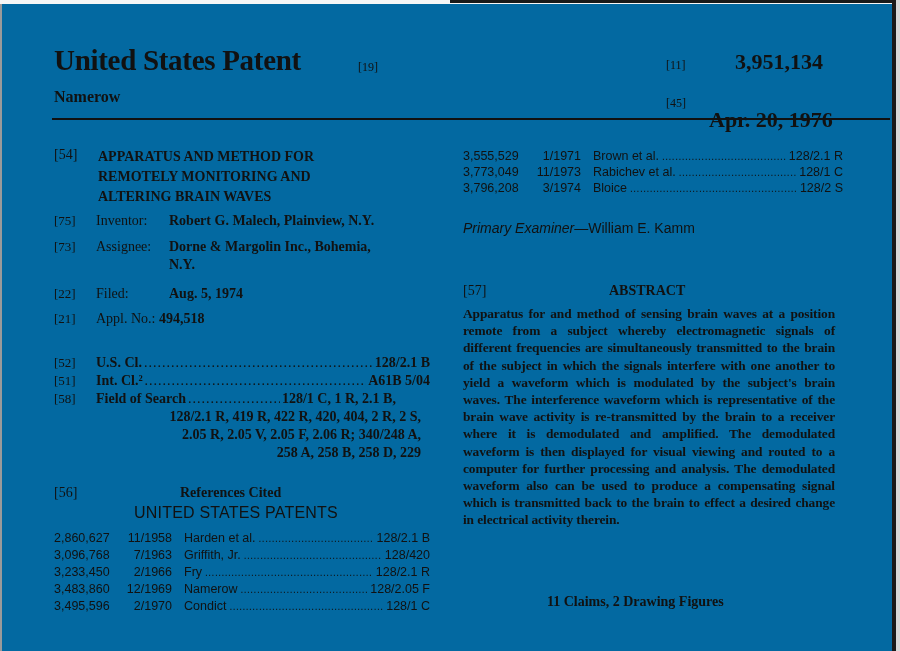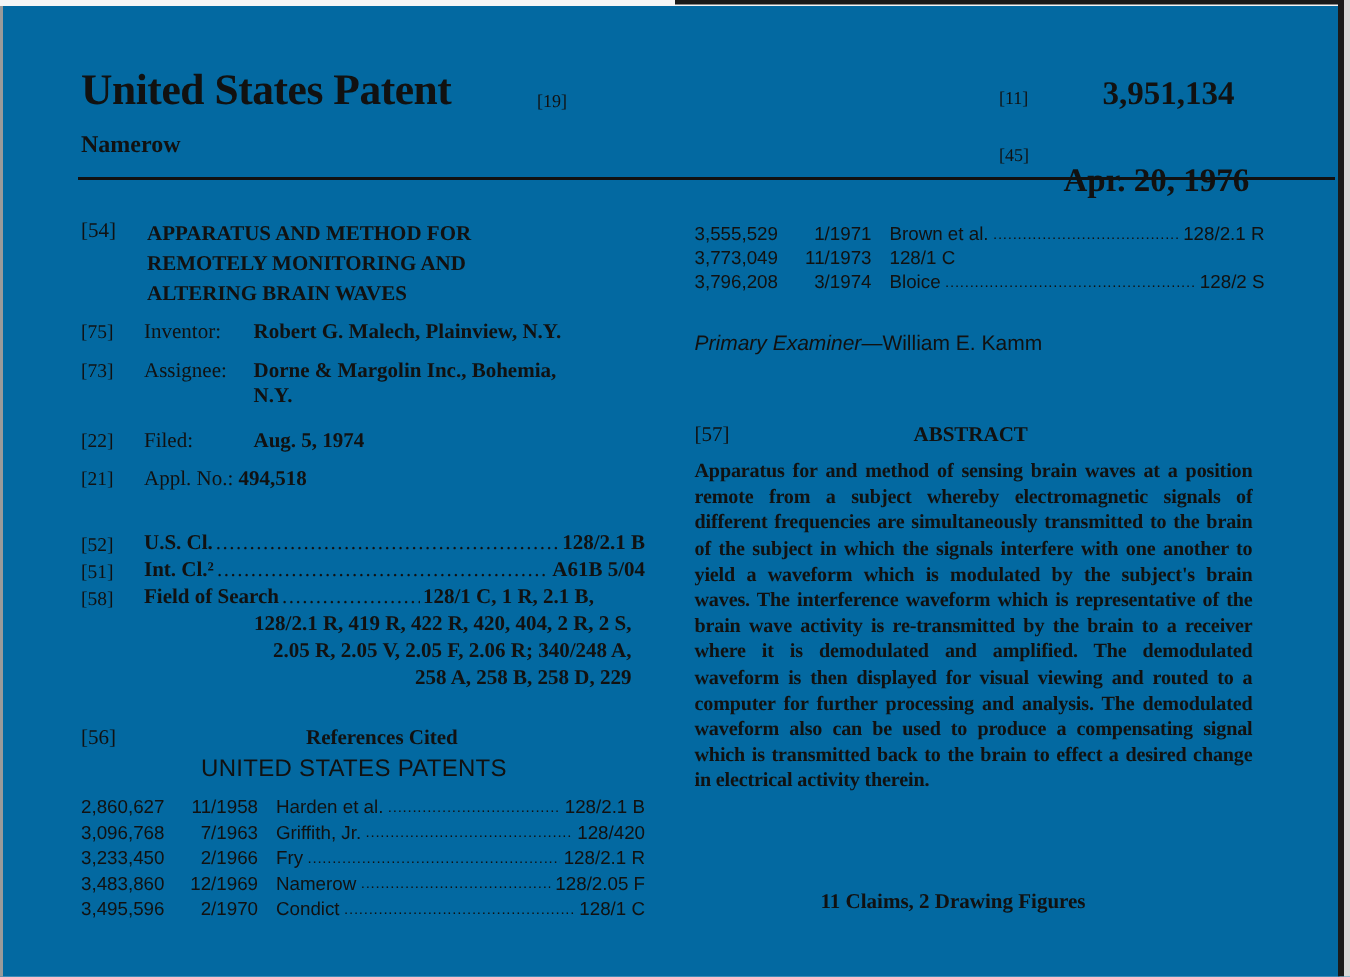--- a/index.html
+++ b/index.html
@@ -42,21 +42,21 @@
     .bold { font-weight: bold; }
     .title-lines { position: absolute; left: 96px; top: 143px; font-size: 14px; font-weight: bold; line-height: 20px; }
     .row { position: absolute; left: 52px; font-size: 14px; white-space: nowrap; }
     .row .lbl { display: inline-block; }
     .leader-row { position: absolute; left: 52px; width: 376px; font-size: 14px; display: flex; white-space: nowrap; }
     .leader-row .dots { flex: 1; overflow: hidden; margin: 0 2px; font-weight: normal; letter-spacing: 1px; }
     .leader-row .dots::before { content: "......................................................................................................................"; }
     .fos-cont { position: absolute; right: 472px; font-size: 14px; font-weight: bold; text-align: right; white-space: nowrap; }
 
     .refs-head { position: absolute; left: 52px; top: 481px; font-size: 14px; }
-    .refs-title { position: absolute; left: 178px; top: 481px; font-size: 14px; font-weight: bold; margin-left: 24px; }
+    .refs-title { position: absolute; left: 178px; top: 481px; font-size: 14px; font-weight: bold; }
     .refs-sub { position: absolute; left: 132px; top: 500px; font-size: 16px; font-family: "Liberation Sans", "DejaVu Sans", sans-serif; letter-spacing: 0.2px; }
 
     .ref-row { position: absolute; display: flex; font-size: 12.5px; font-family: "Liberation Sans", "DejaVu Sans", sans-serif; white-space: nowrap; }
     .ref-row .pn { width: 68px; }
     .ref-row .dt { width: 50px; text-align: right; margin-right: 12px; }
     .ref-row .nm { flex: 1; display: flex; overflow: hidden; }
     .ref-row .nm .dots { flex: 1; overflow: hidden; letter-spacing: 0.5px; margin: 0 3px; font-size: 10px; line-height: 15px; }
     .ref-row .nm .dots::before { content: "...................................................................................................................."; }
     .ref-row .cl { text-align: right; }
 
@@ -191,20 +191,24 @@
     <span class="dt">1/1971</span>
     <span class="nm">
         <span>Brown et al.</span>
         <span class="dots"></span>
       </span>
     <span class="cl">128/2.1 R</span>
   </div>
   <div class="ref-row" style="left:461px; top:161px; width:380px;">
     <span class="pn">3,773,049</span>
     <span class="dt">11/1973</span>
+    <span class="nm">
+        <span>Rabichev et al.</span>
+        <span class="dots"></span>
+      </span>
     <span class="cl">128/1 C</span>
   </div>
   <div class="ref-row" style="left:461px; top:177px; width:380px;">
     <span class="pn">3,796,208</span>
     <span class="dt">3/1974</span>
     <span class="nm">
         <span>Bloice</span>
         <span class="dots"></span>
       </span>
     <span class="cl">128/2 S</span>

